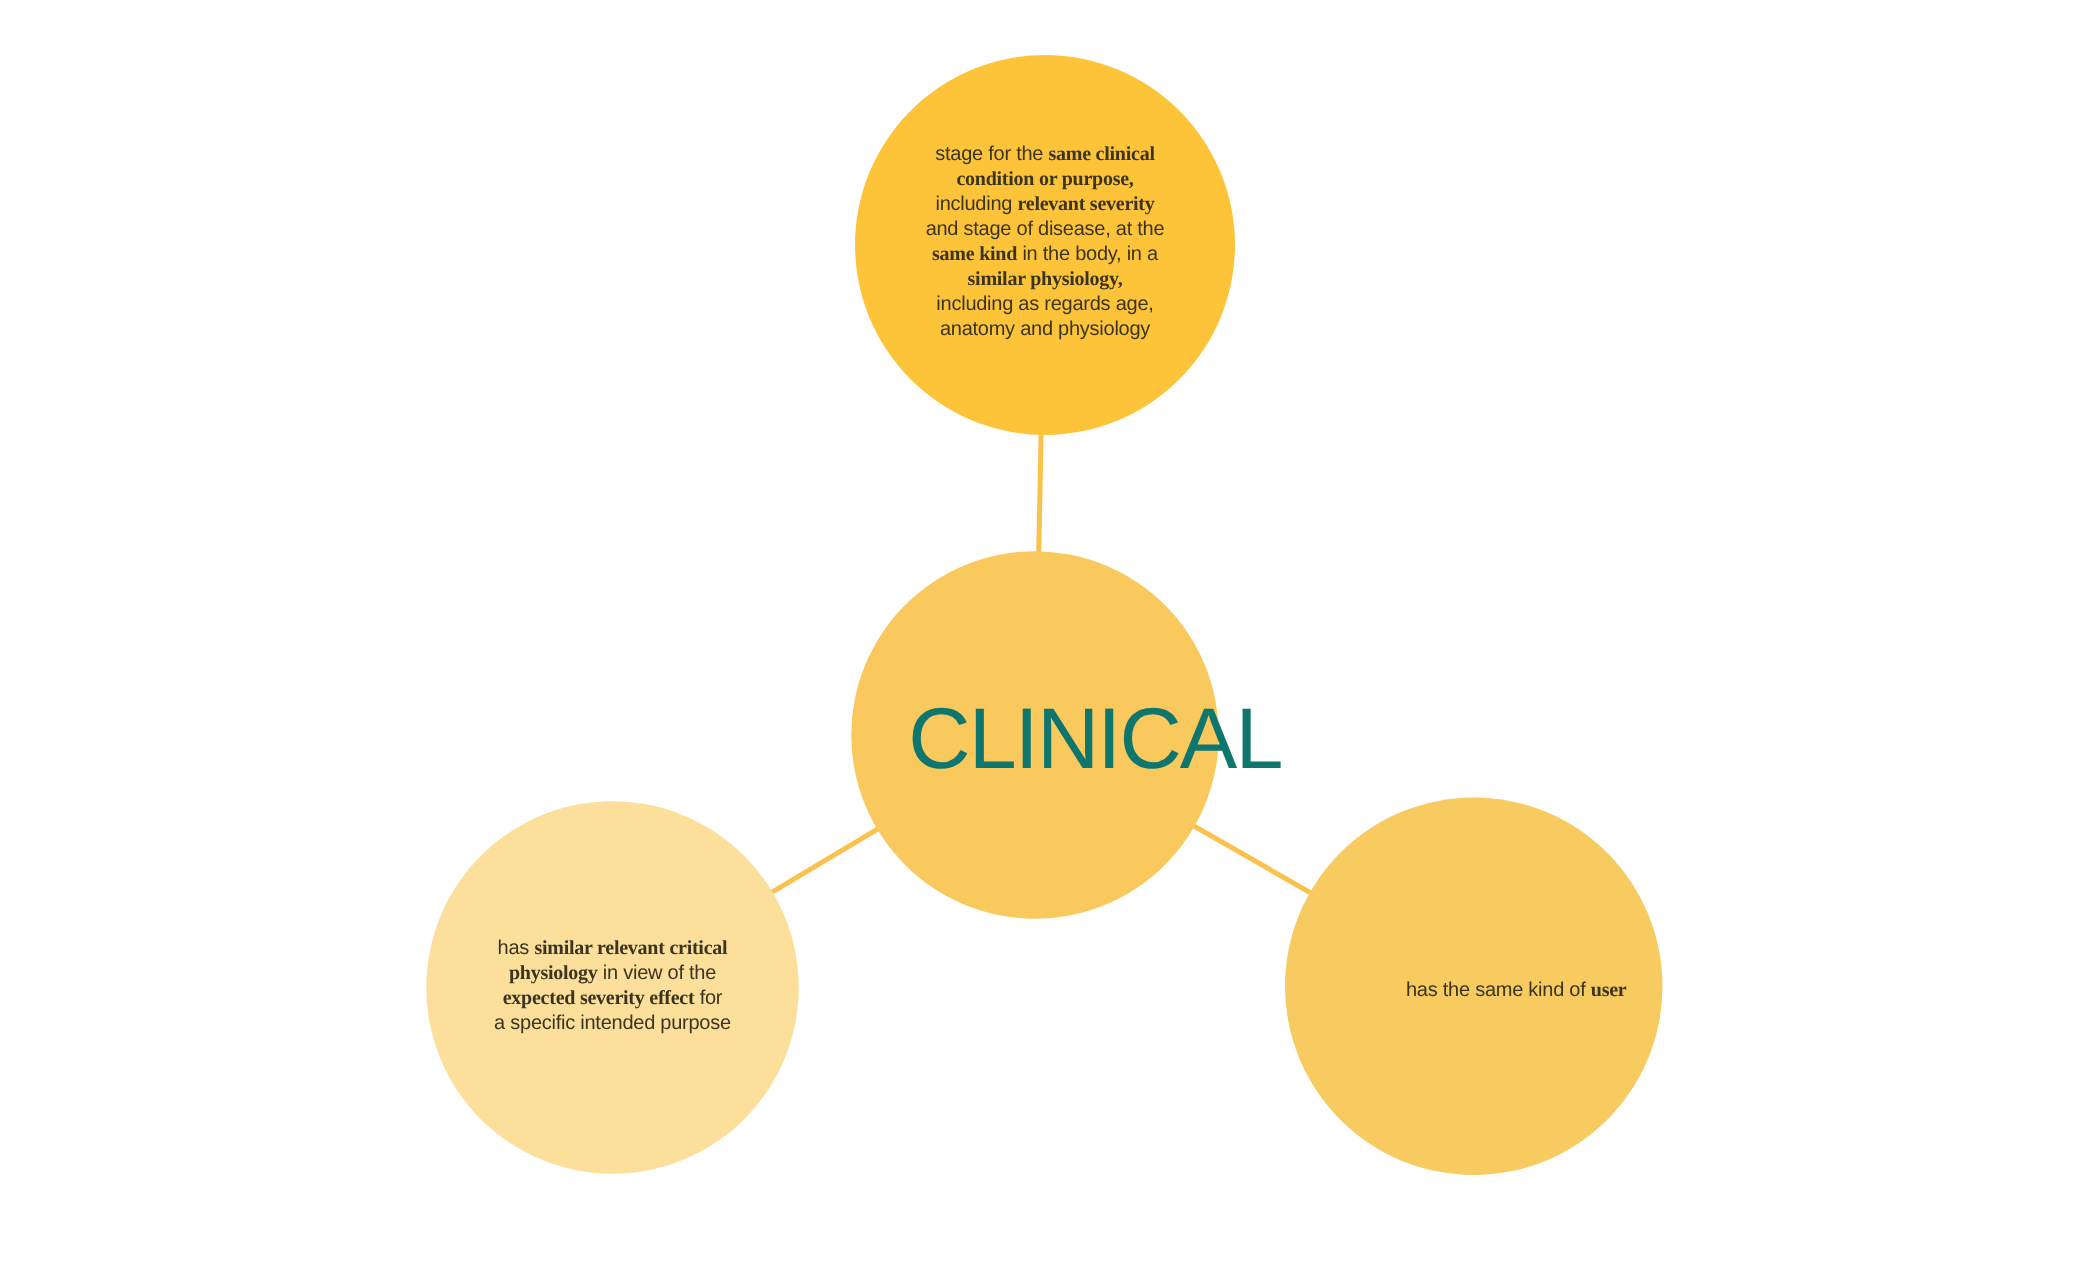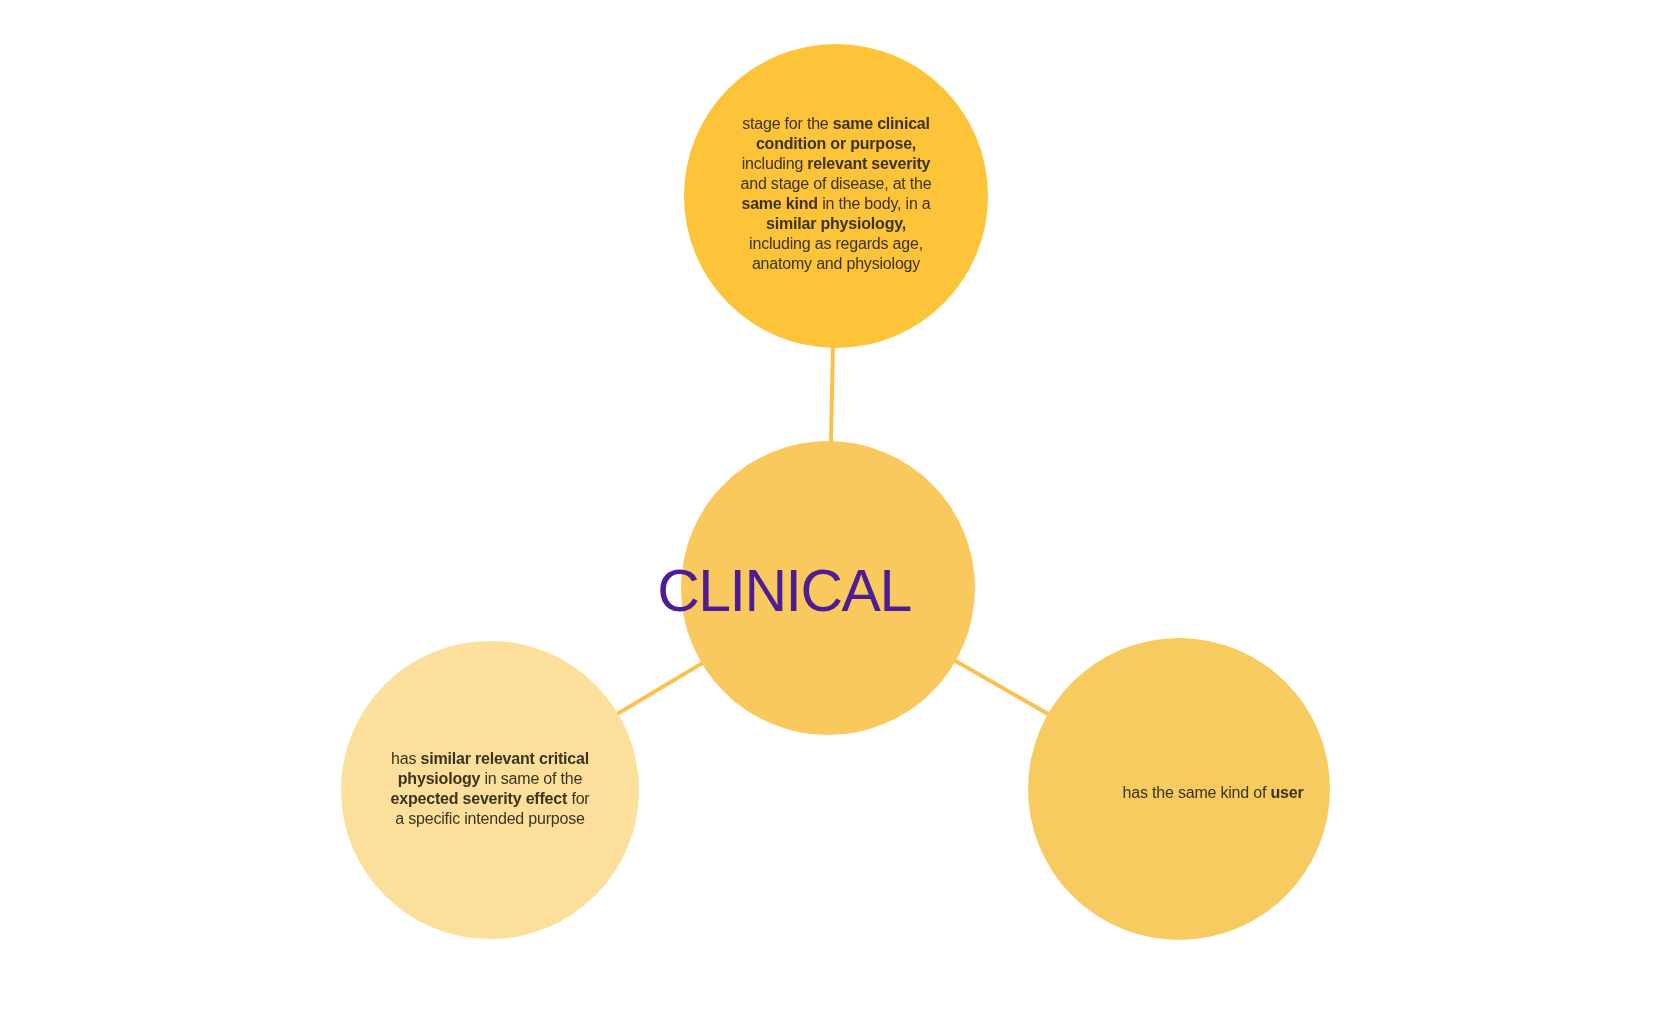--- a/index.html
+++ b/index.html
@@ -23,33 +23,33 @@
   .node-text {
     position: absolute;
     transform: translate(-50%, -50%);
     text-align: center;
     white-space: pre-line;
     font-size: 16px;
     line-height: 20px;
     color: #3a3420;
     letter-spacing: -0.2px;
   }
-  .node-text b { font-weight: 700; }
+  .node-text b { font-weight: 700; font-family: Liberation Serif, serif; }
   .node-text.top   { left: 836px;  top: 194px; width: 250px; }
   .node-text.bl    { left: 490px;  top: 789px; width: 240px; }
   .node-text.br    { left: 1213px; top: 793px; width: 260px; }
   .center-label {
     position: absolute;
-    left: 784px;
+    left: 876px;
     top: 591px;
     transform: translate(-50%, -50%);
-    font-size: 59px;
+    font-size: 69px;
     letter-spacing: -1.5px;
     font-weight: 400;
-    color: #4c1d95;
+    color: #0f766e;
     white-space: nowrap;
   }
 </style>
 </head>
 <body>
 
 <div class="canvas">
 
   <svg width="1666" height="1012" viewBox="0 0 1666 1012">
     <line x1="836" y1="196" x2="828" y2="588" stroke-width="4" stroke="#fbc14d"></line>
@@ -67,19 +67,19 @@
 including </span><b>relevant severity</b><span>
 and stage of  disease, at the
 </span><b>same kind</b><span> in the  body, in a
 </span><b>similar  physiology,</b><span>
 including as regards age,
 anatomy and physiology</span></div>
 
   <div class="center-label">CLINICAL</div>
 
   <div class="node-text bl"><span>has </span><b>similar  relevant critical
-physiology</b><span>  in same of the
+physiology</b><span>  in view of the
 </span><b>expected severity  effect</b><span> for
 a specific intended purpose</span></div>
 
   <div class="node-text br"><span>has the same kind of </span><b>user</b></div>
 
 </div>
 
 </body></html>

